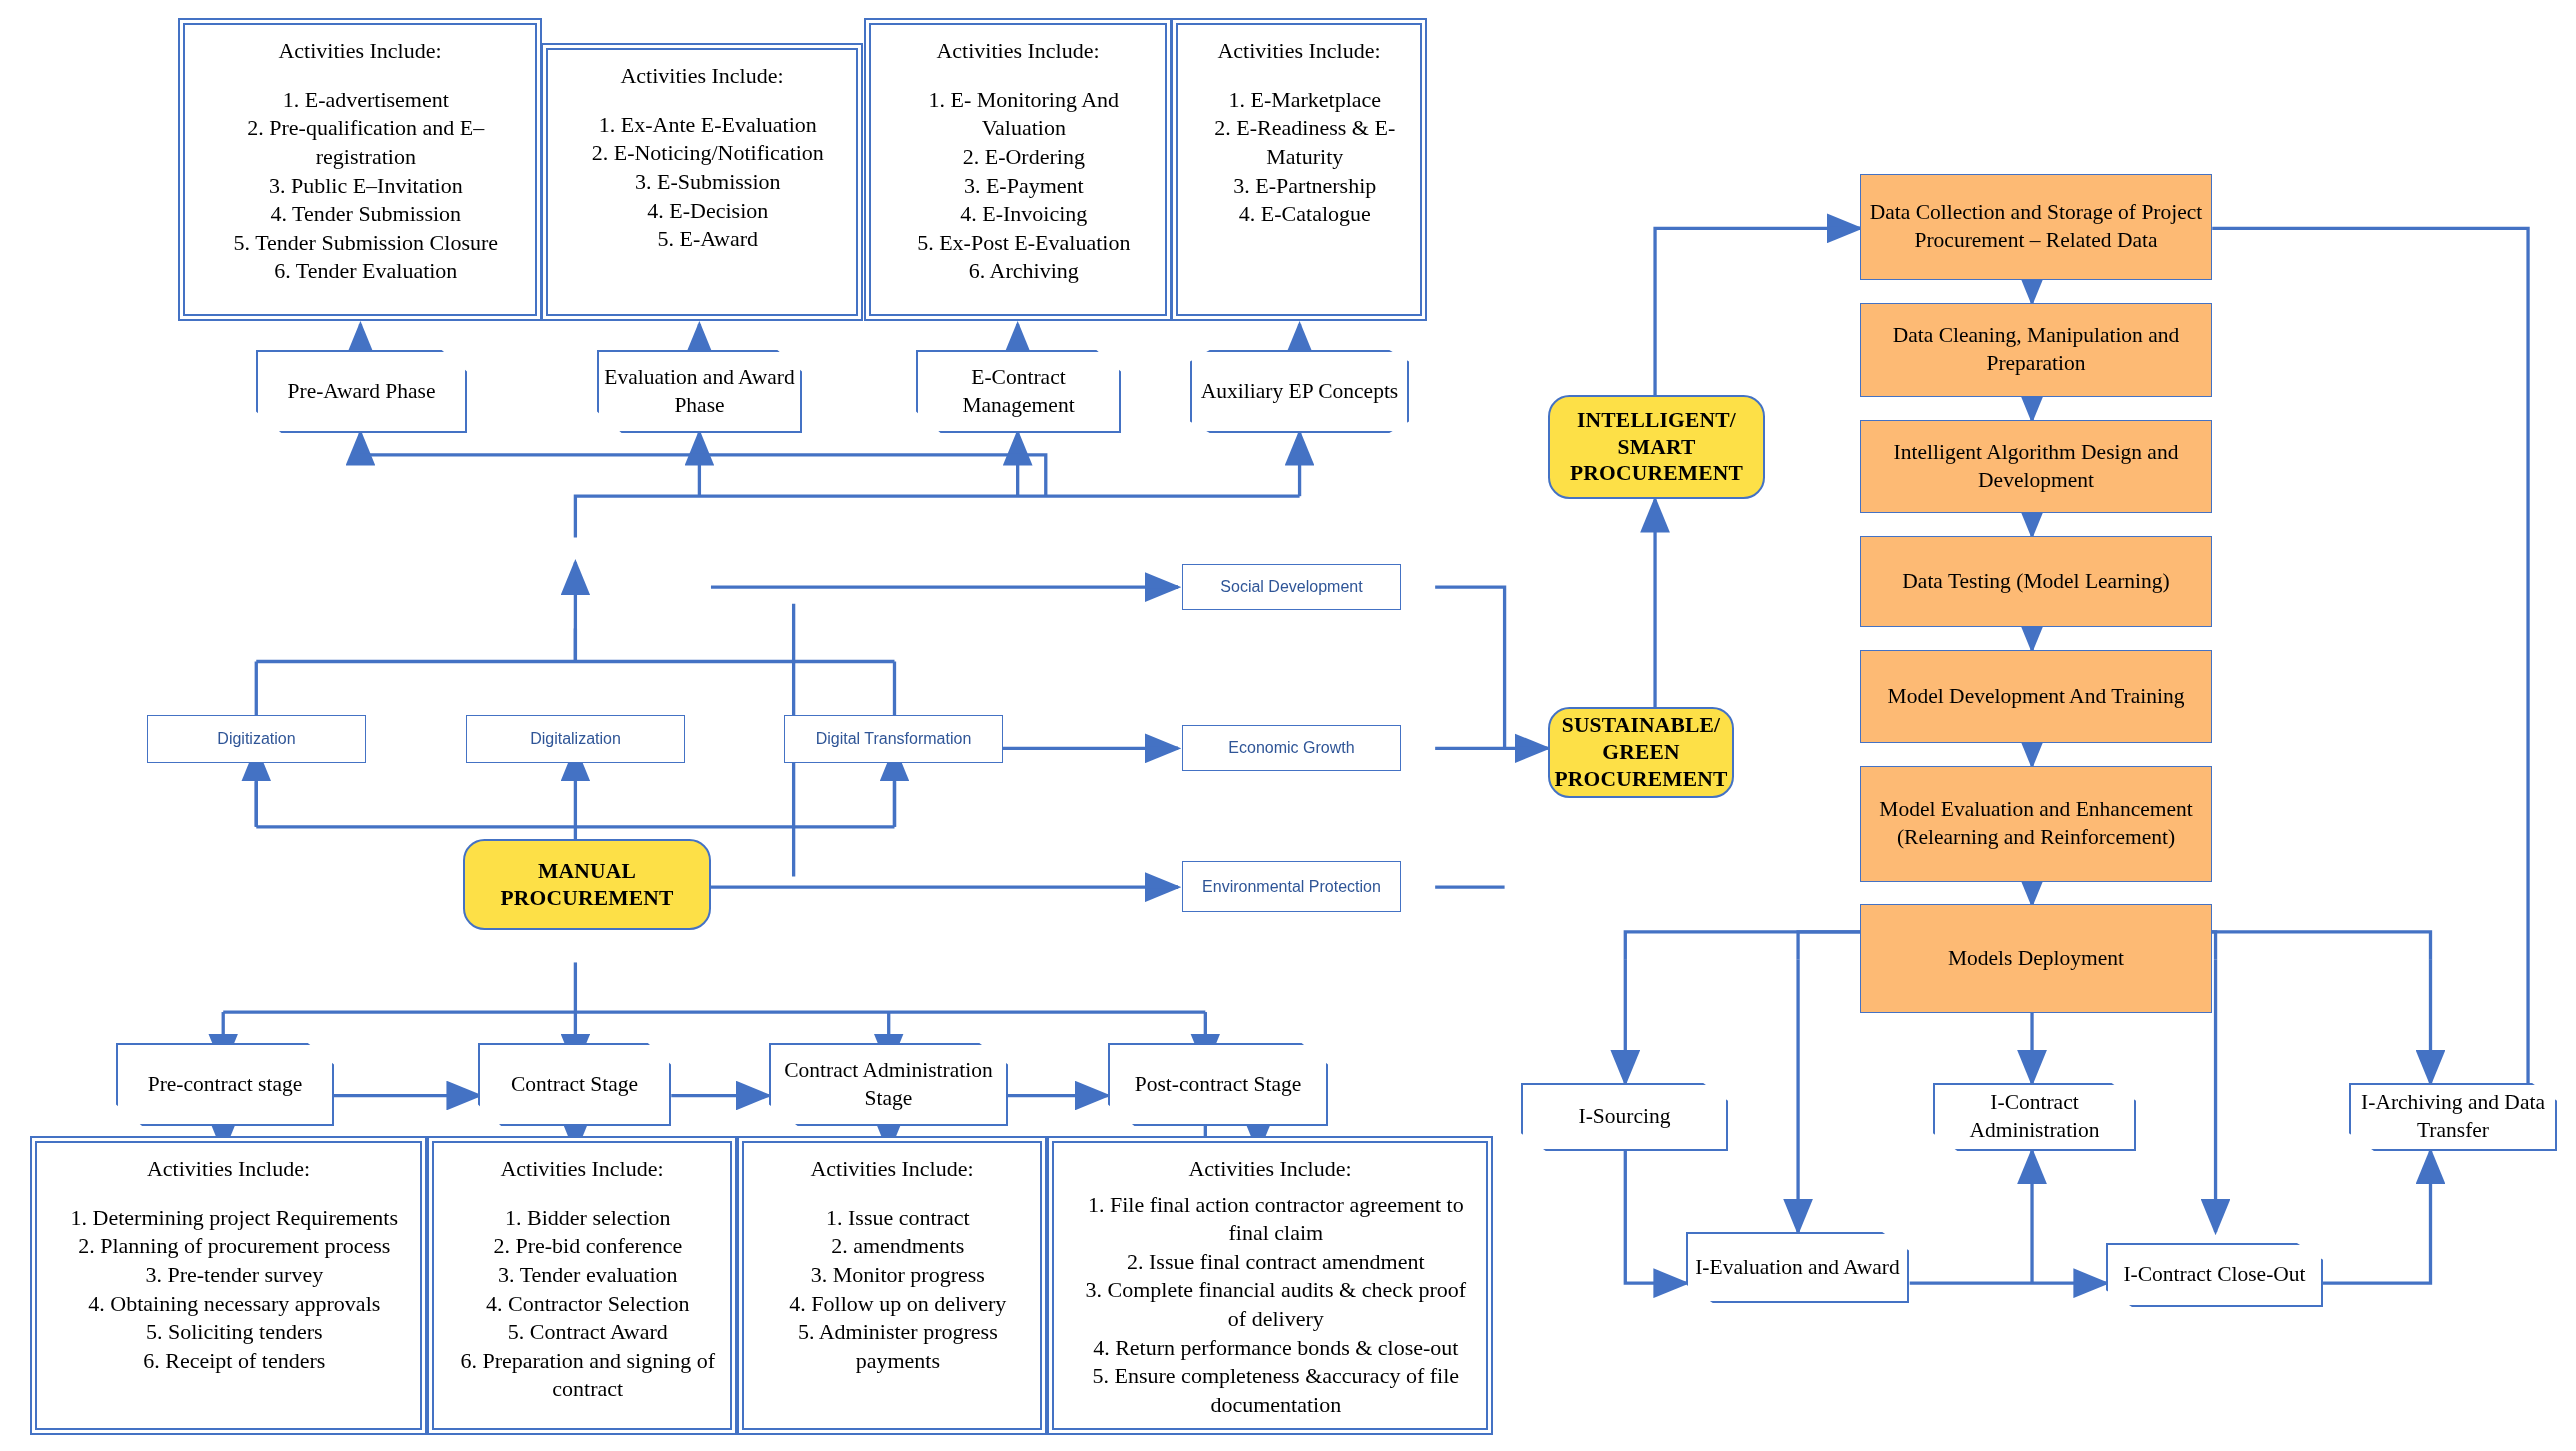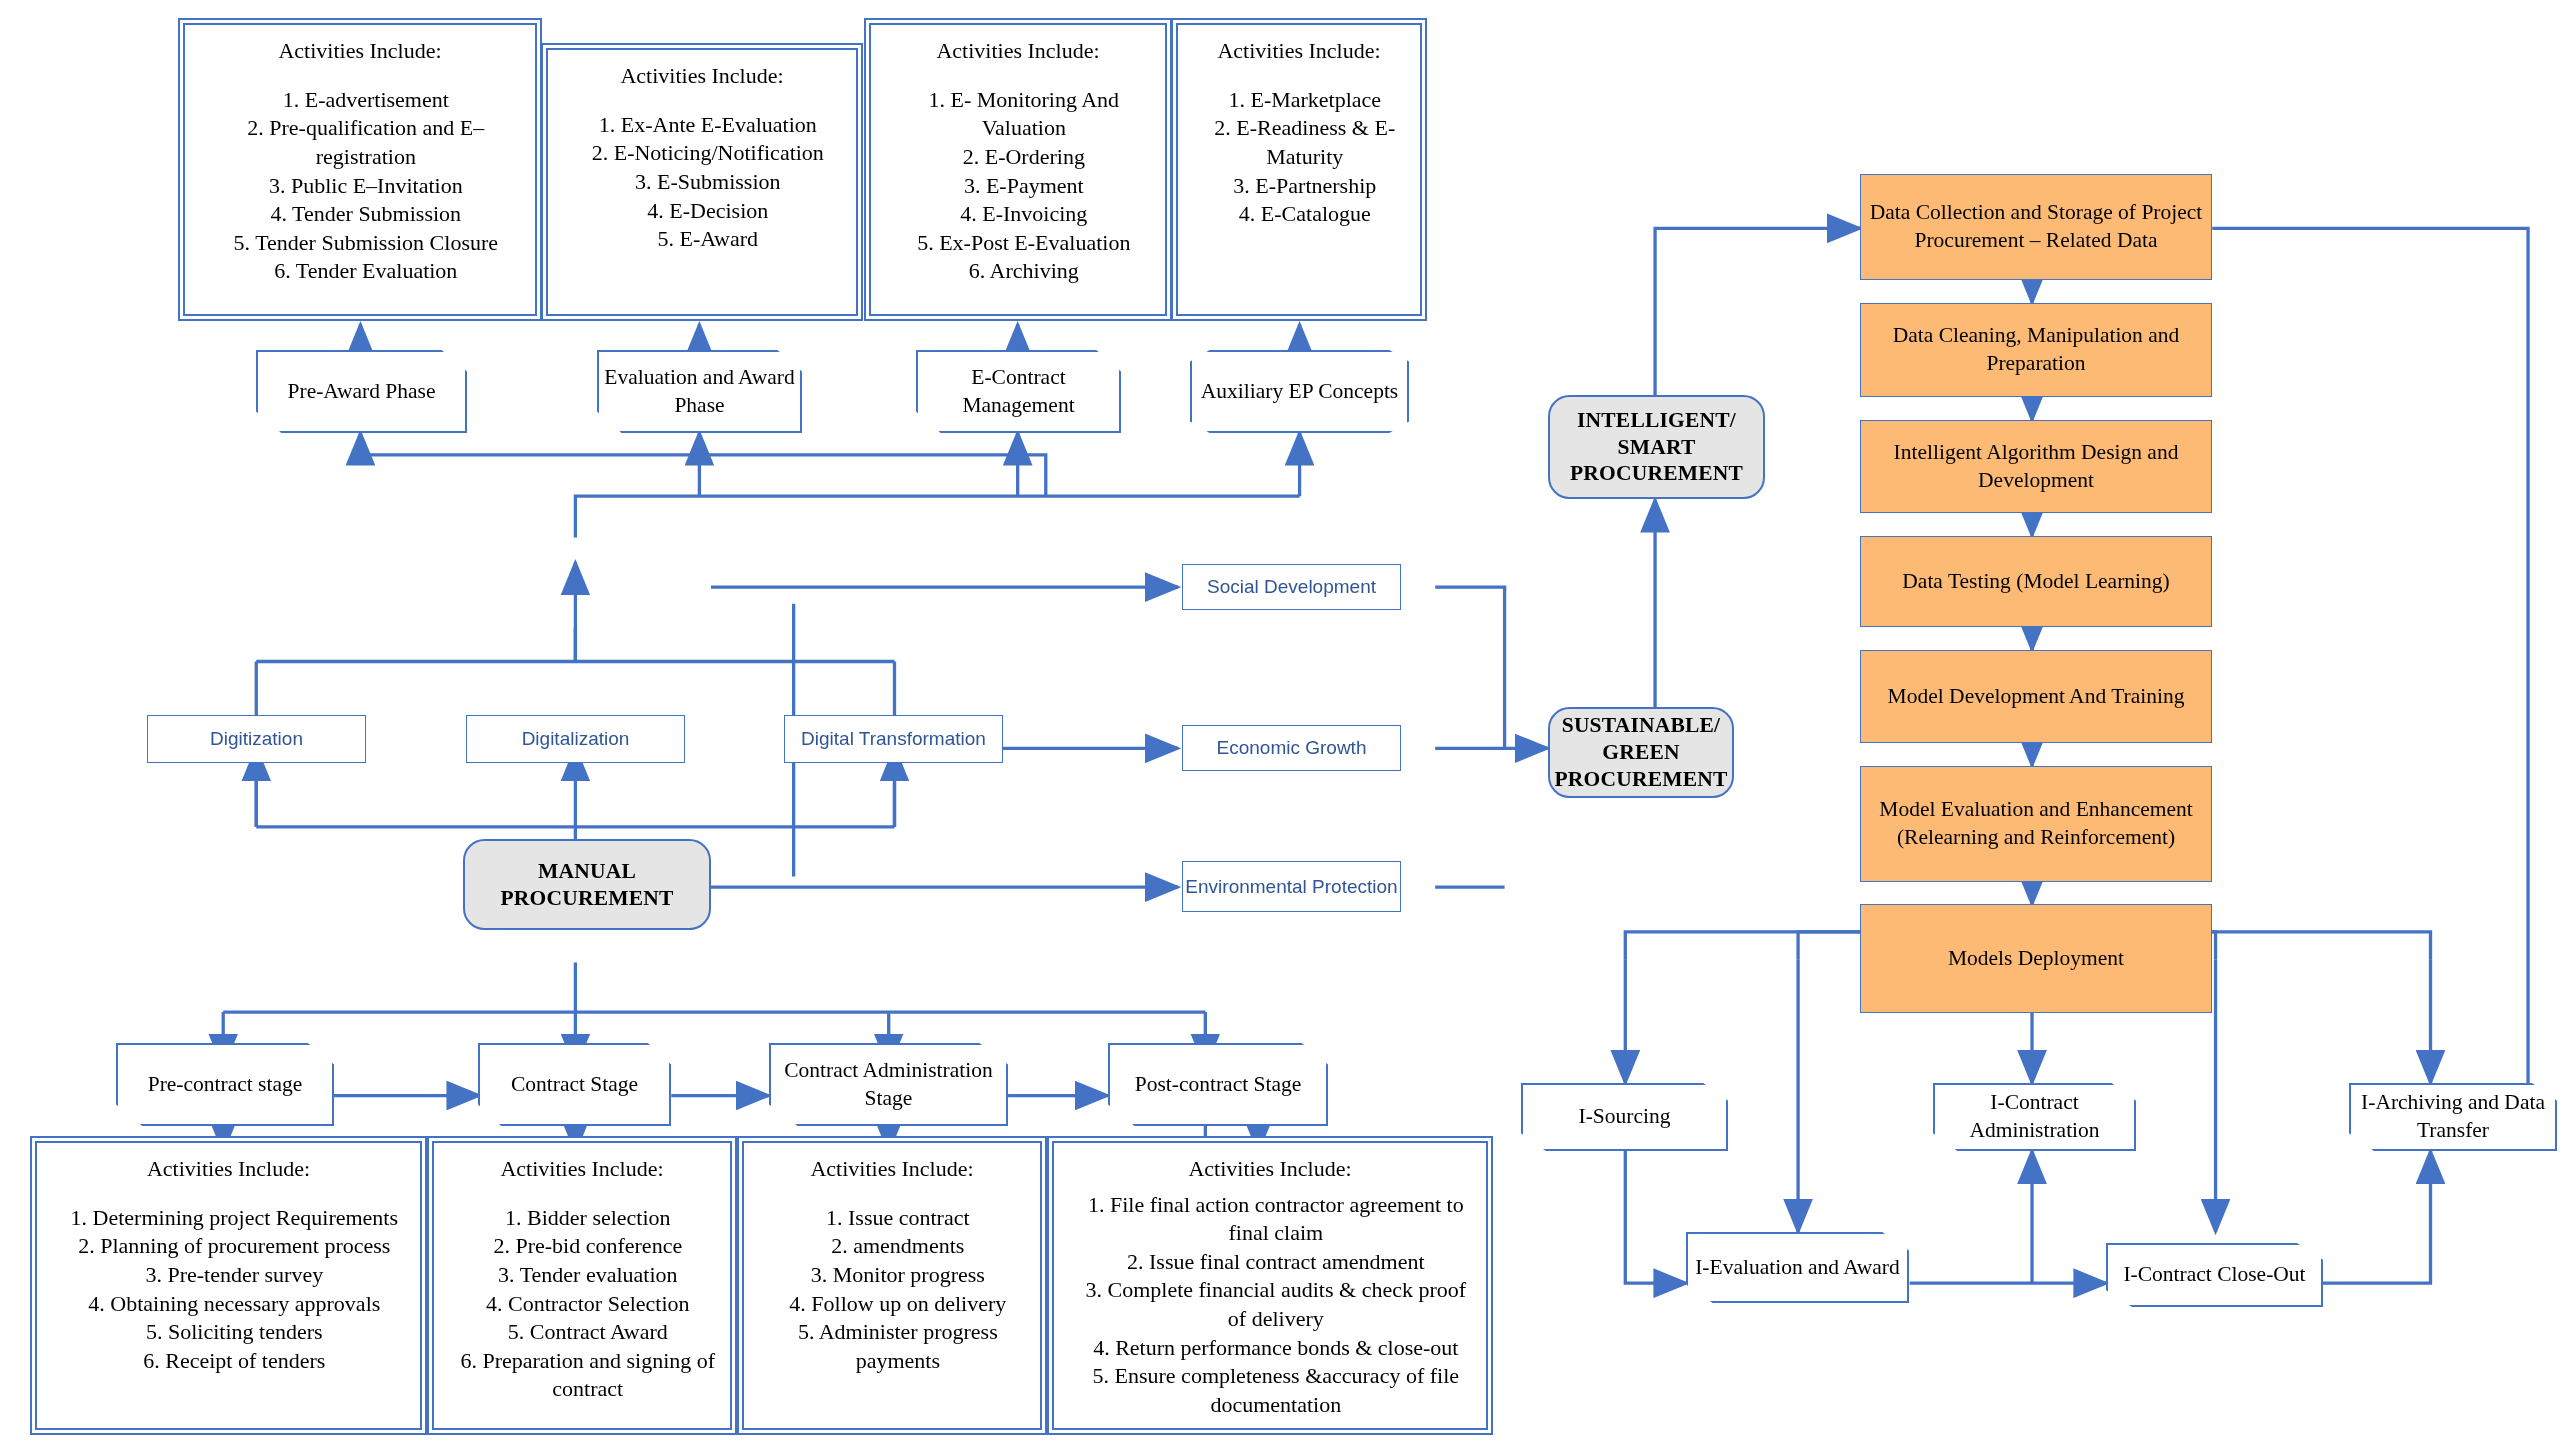--- a/index.html
+++ b/index.html
@@ -40,35 +40,35 @@
     border:2.1px solid #4472C4;
     background:#fff;
     font-size:21.5px;
     line-height:1.3;
     clip-path:polygon(0 0, 88% 0, 100% 26%, 100% 100%, 12% 100%, 0 74%);
   }
 
   
   .rounded{
     border:2.1px solid #4472C4;
-    background:#e5e5e5;
+    background:#fde047;
     border-radius:21.5px;
     font-weight:bold;
     font-size:21.5px;
     line-height:1.25;
     letter-spacing:0.2px;
   }
 
   
   .bluebox{
     border:1.7px solid #4472C4;
     background:#fff;
     color:#2F5597;
     font-family:"Liberation Sans", sans-serif;
-    font-size:19px;
+    font-size:16px;
     line-height:1.25;
   }
 
   
   .plainbox{
     border:1.7px solid #4472C4;
     background:#fdba74;
     color:#000;
     font-size:21.5px;
     line-height:1.3;

